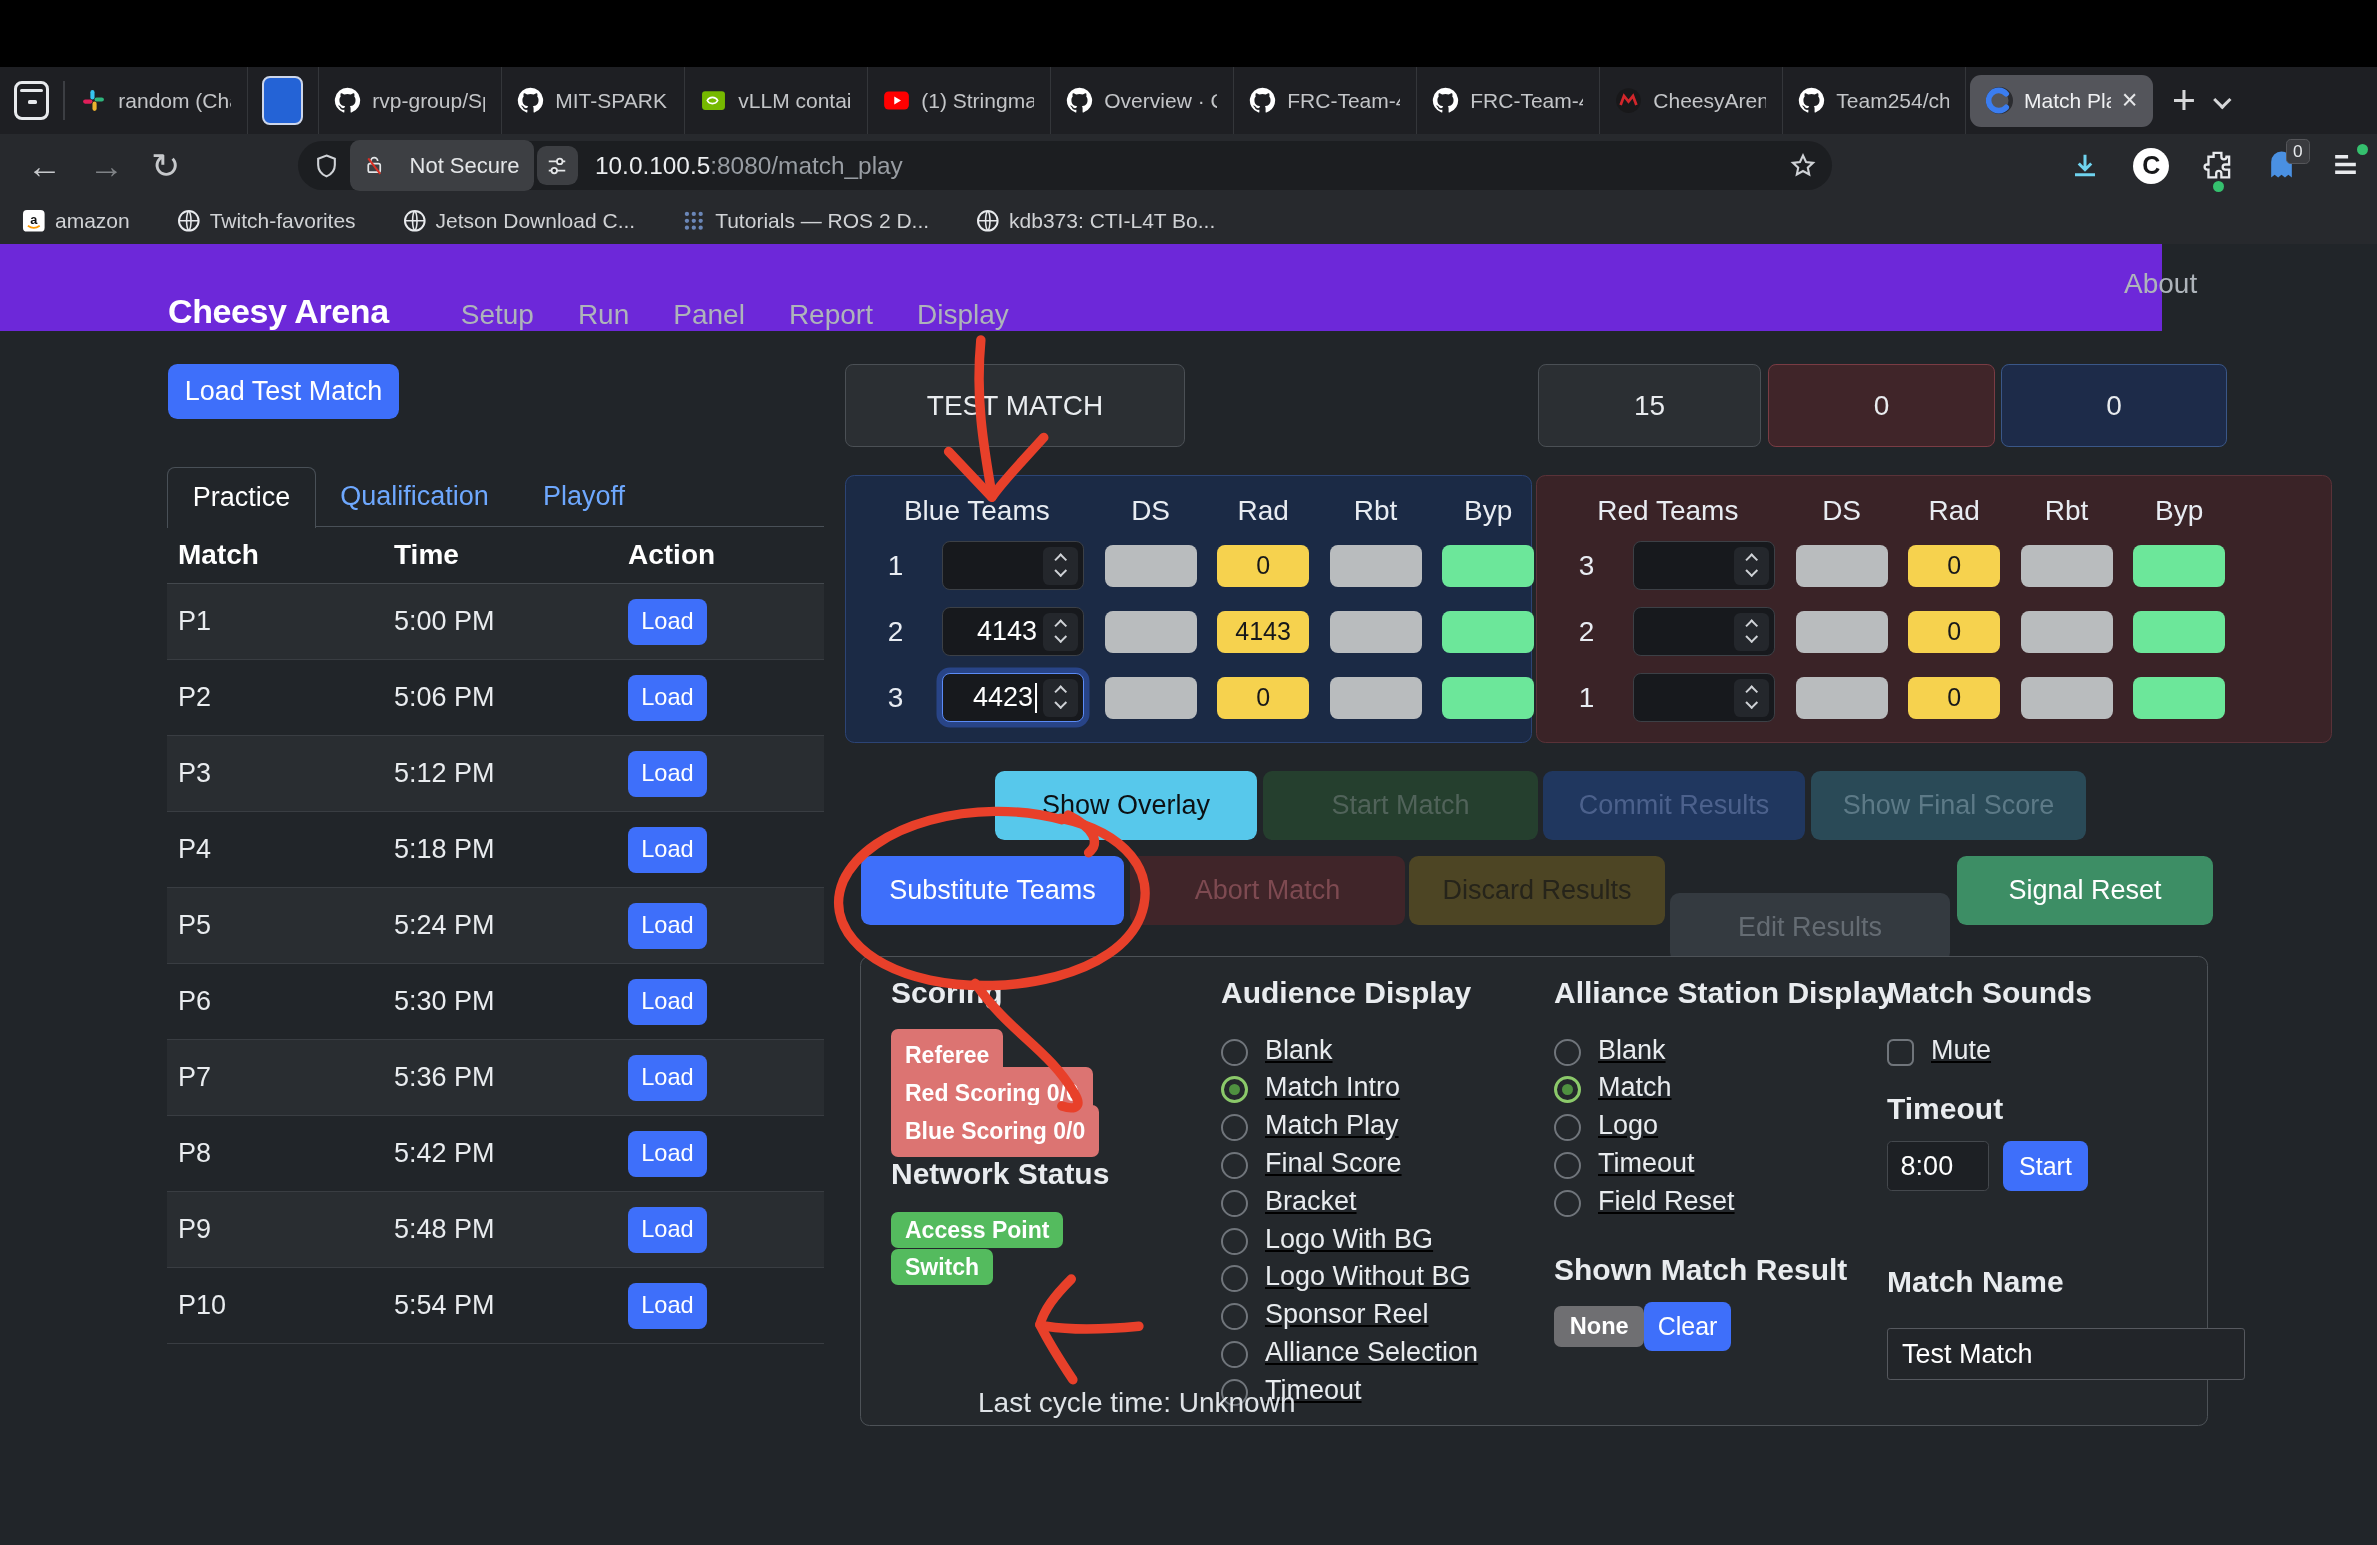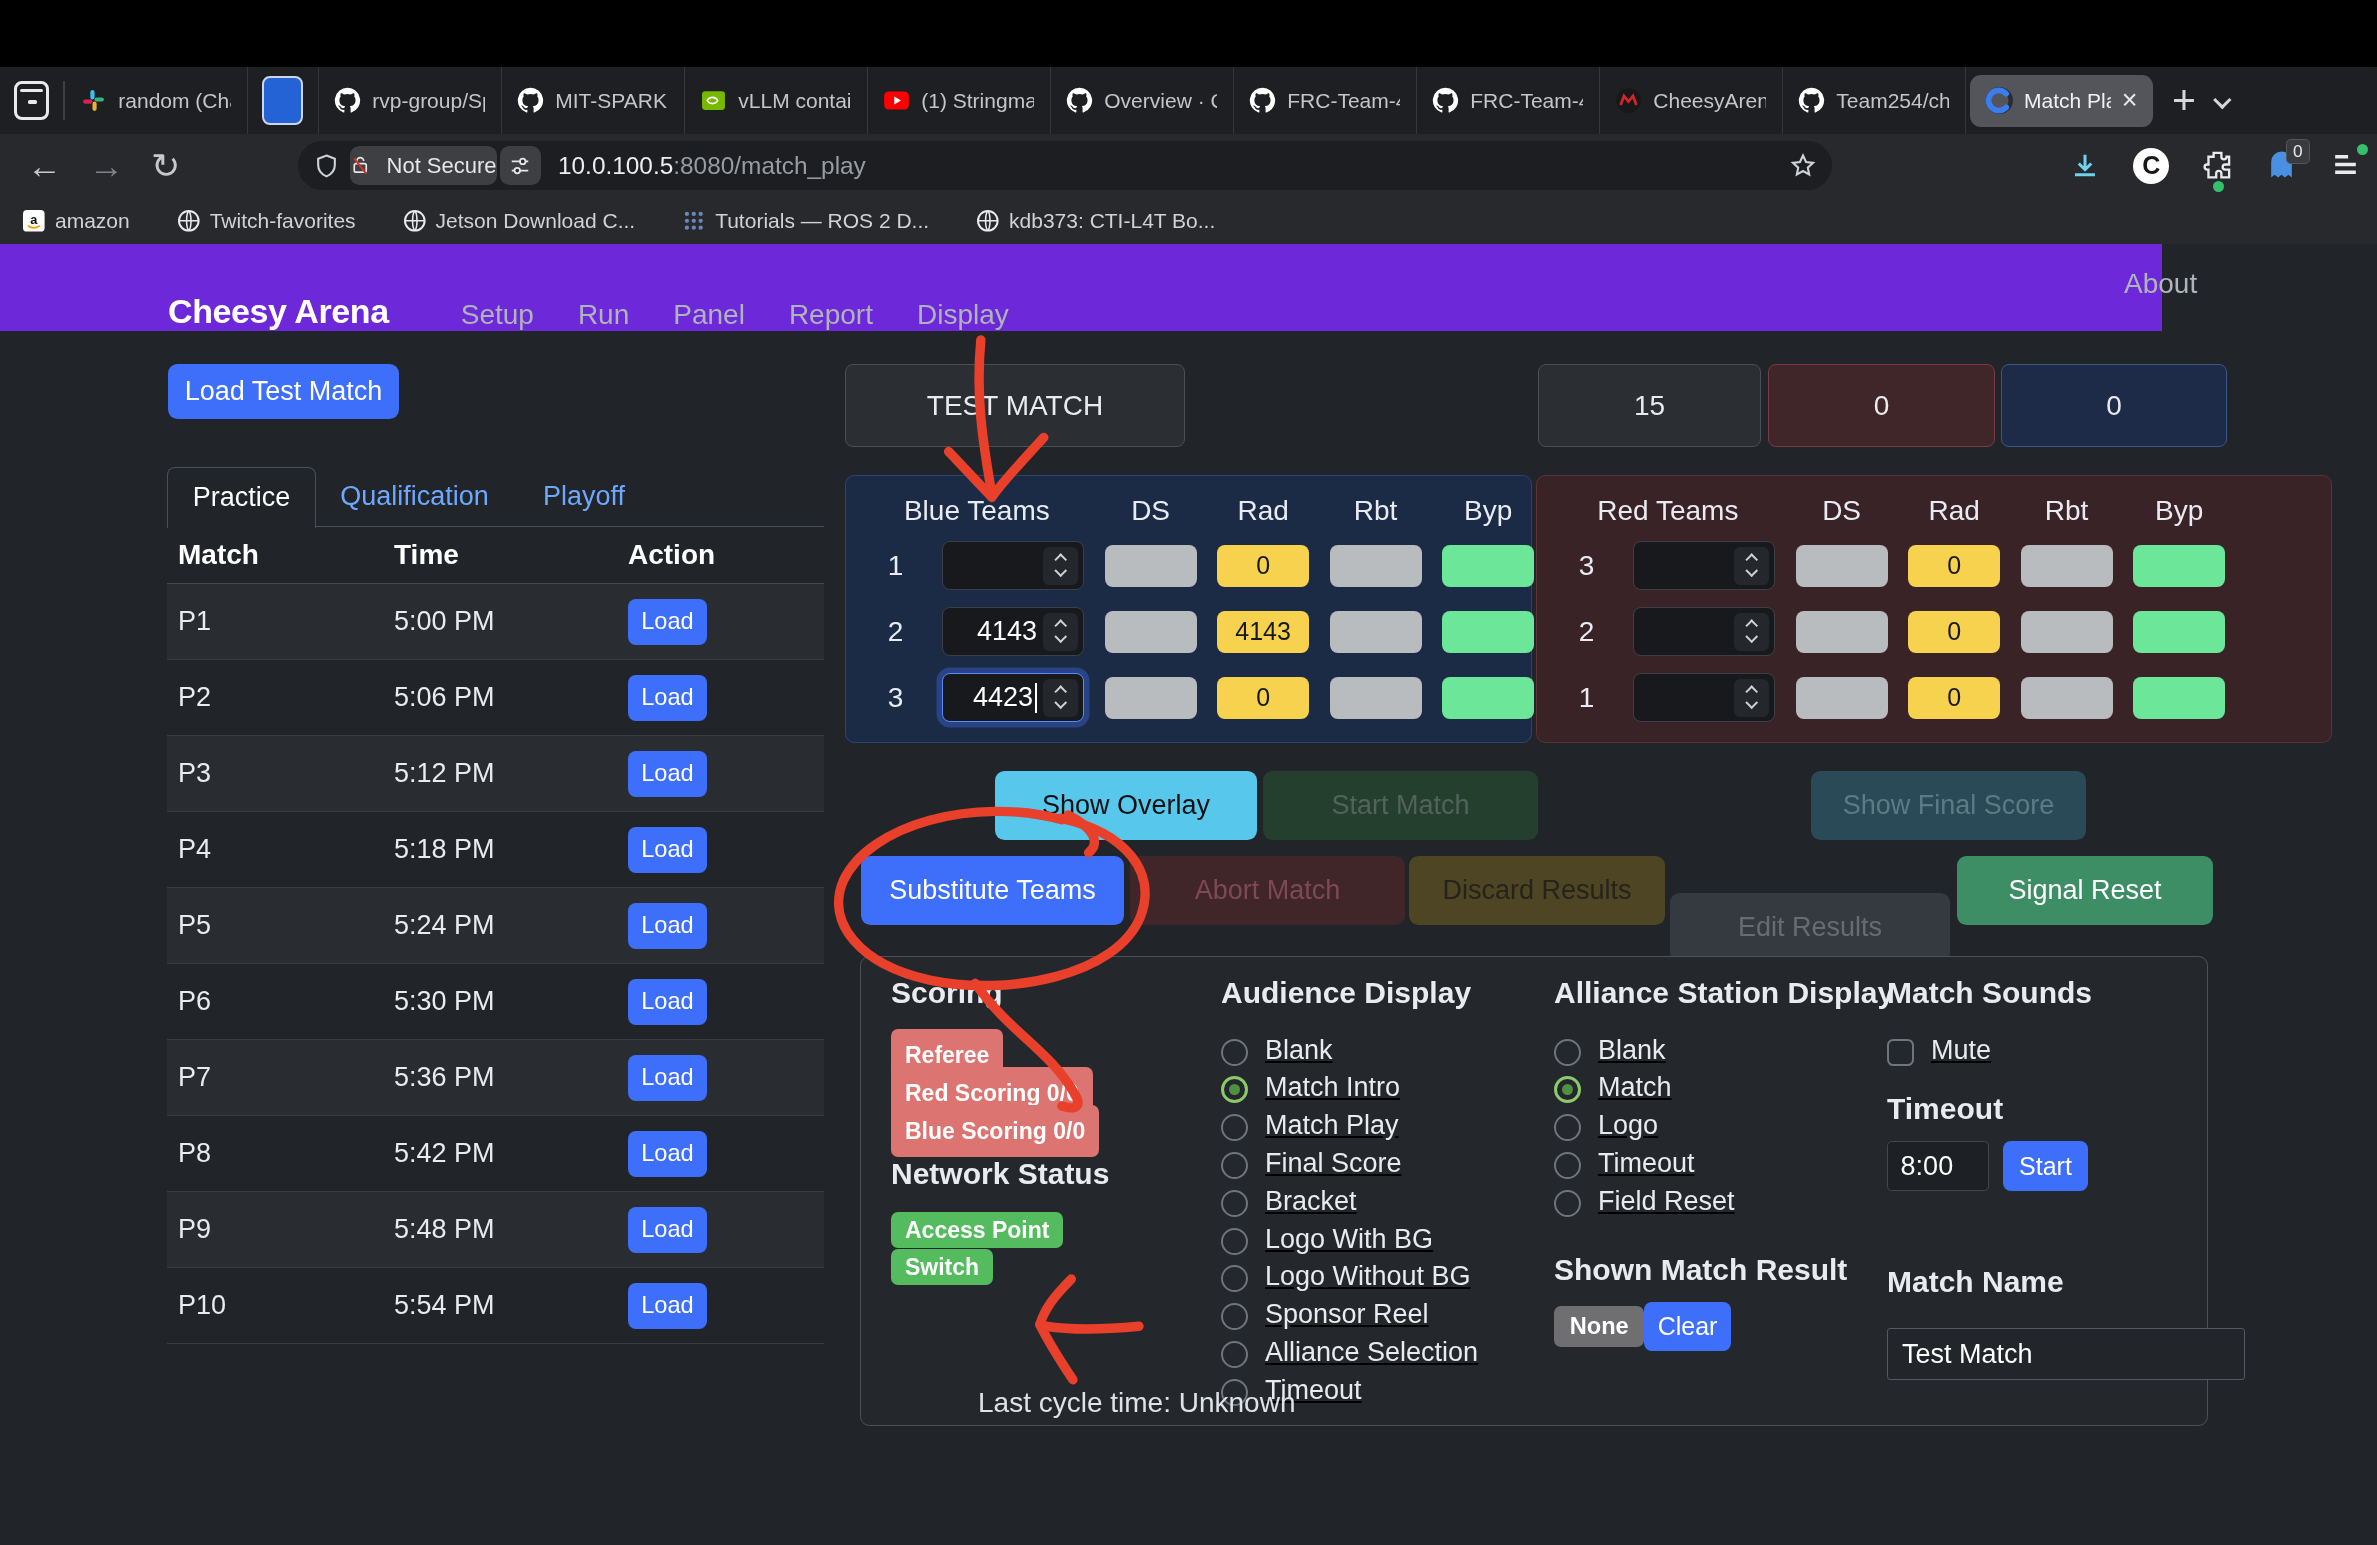--- a/index.html
+++ b/index.html
@@ -22,21 +22,21 @@
   .tab-close{color:#e6e7e9;font-size:27px;margin-left:auto;line-height:1;}
   .fav{width:27px;height:27px;flex:0 0 auto;display:flex;align-items:center;justify-content:center;}
   .fav-pin{width:41px;height:49px;background:#2463d6;border:2.4px solid #cdd6ea;border-radius:7.9px;}
   .newtab{font-size:41px;color:#d6d7d9;margin:0 20.5px 0 14px;line-height:1;}
   .chev{display:inline-block;width:12.6px;height:12.6px;border-left:3.1px solid #d6d7d9;border-top:3.1px solid #d6d7d9;}
   .chev.down{transform:rotate(225deg);}
   .addr{position:absolute;left:0;top:134px;width:2377px;height:63px;background:#27292d;display:flex;align-items:center;}
   .nav-ico{font-size:35px;color:#c6c8cb;margin-left:27px;line-height:1;}
   .nav-ico.dim{color:#7f8286;}
   .urlpill{height:49px;border-radius:25px;background:#1c1e21;display:flex;align-items:center;margin-left:118px;width:1534px;padding:0 15.7px;}
-  .chipsec{height:39px;background:#3d3f43;border-radius:9.4px;display:flex;align-items:center;gap:16px;padding:0 0;margin-left:11px;font-size:22px;color:#e4e6e8;}
+  .chipsec{height:51px;background:#3d3f43;border-radius:9.4px;display:flex;align-items:center;gap:25px;padding:0 14px;margin-left:11px;font-size:22px;color:#e4e6e8;}
   .chiptune{width:41px;height:39px;background:#3d3f43;border-radius:9.4px;display:flex;align-items:center;justify-content:center;margin-left:3.1px;}
   .urltext{font-size:24.4px;margin-left:17.3px;white-space:nowrap;}
   .urlhost{color:#eceef0;}
   .urlpath{color:#989da3;}
   .star{margin-left:auto;}
   .addr-actions{position:absolute;right:15.7px;top:134px;height:63px;display:flex;align-items:center;gap:33px;}
   .bookmarks{position:absolute;left:0;top:197px;width:2377px;height:47px;background:#27292d;display:flex;align-items:center;gap:47px;padding-left:22px;}
   .bm{display:flex;align-items:center;gap:9.4px;font-size:21px;color:#d0d2d5;}
   .badge0{position:absolute;top:-9.4px;right:-12.6px;background:#3a3b3f;color:#e8eaed;font-size:17.3px;border-radius:4.7px;padding:0.8px 6.3px;border:0.8px solid #55565a;}
   .greendot{position:absolute;width:11px;height:11px;background:#35c06e;border-radius:50%;}
@@ -550,20 +550,21 @@
           </span>
         <span class="stcell stgray"></span>
         <span class="stcell styellow">0</span>
         <span class="stcell stgray"></span>
         <span class="stcell stgreen"></span>
       </div>
     </div>
 
     <div class="cbtn c-overlay">Show Overlay</div>
     <div class="cbtn c-start">Start Match</div>
+    <div class="cbtn c-commit">Commit Results</div>
     <div class="cbtn c-final">Show Final Score</div>
     <div class="cbtn c-sub">Substitute Teams</div>
     <div class="cbtn c-abort">Abort Match</div>
     <div class="cbtn c-discard">Discard Results</div>
     <div class="cbtn c-edit">Edit Results</div>
     <div class="cbtn c-signal">Signal Reset</div>
 
     <div class="bigpanel"></div>
 
     <span class="ph" style="left:891px;top:732px;">Scoring</span>

